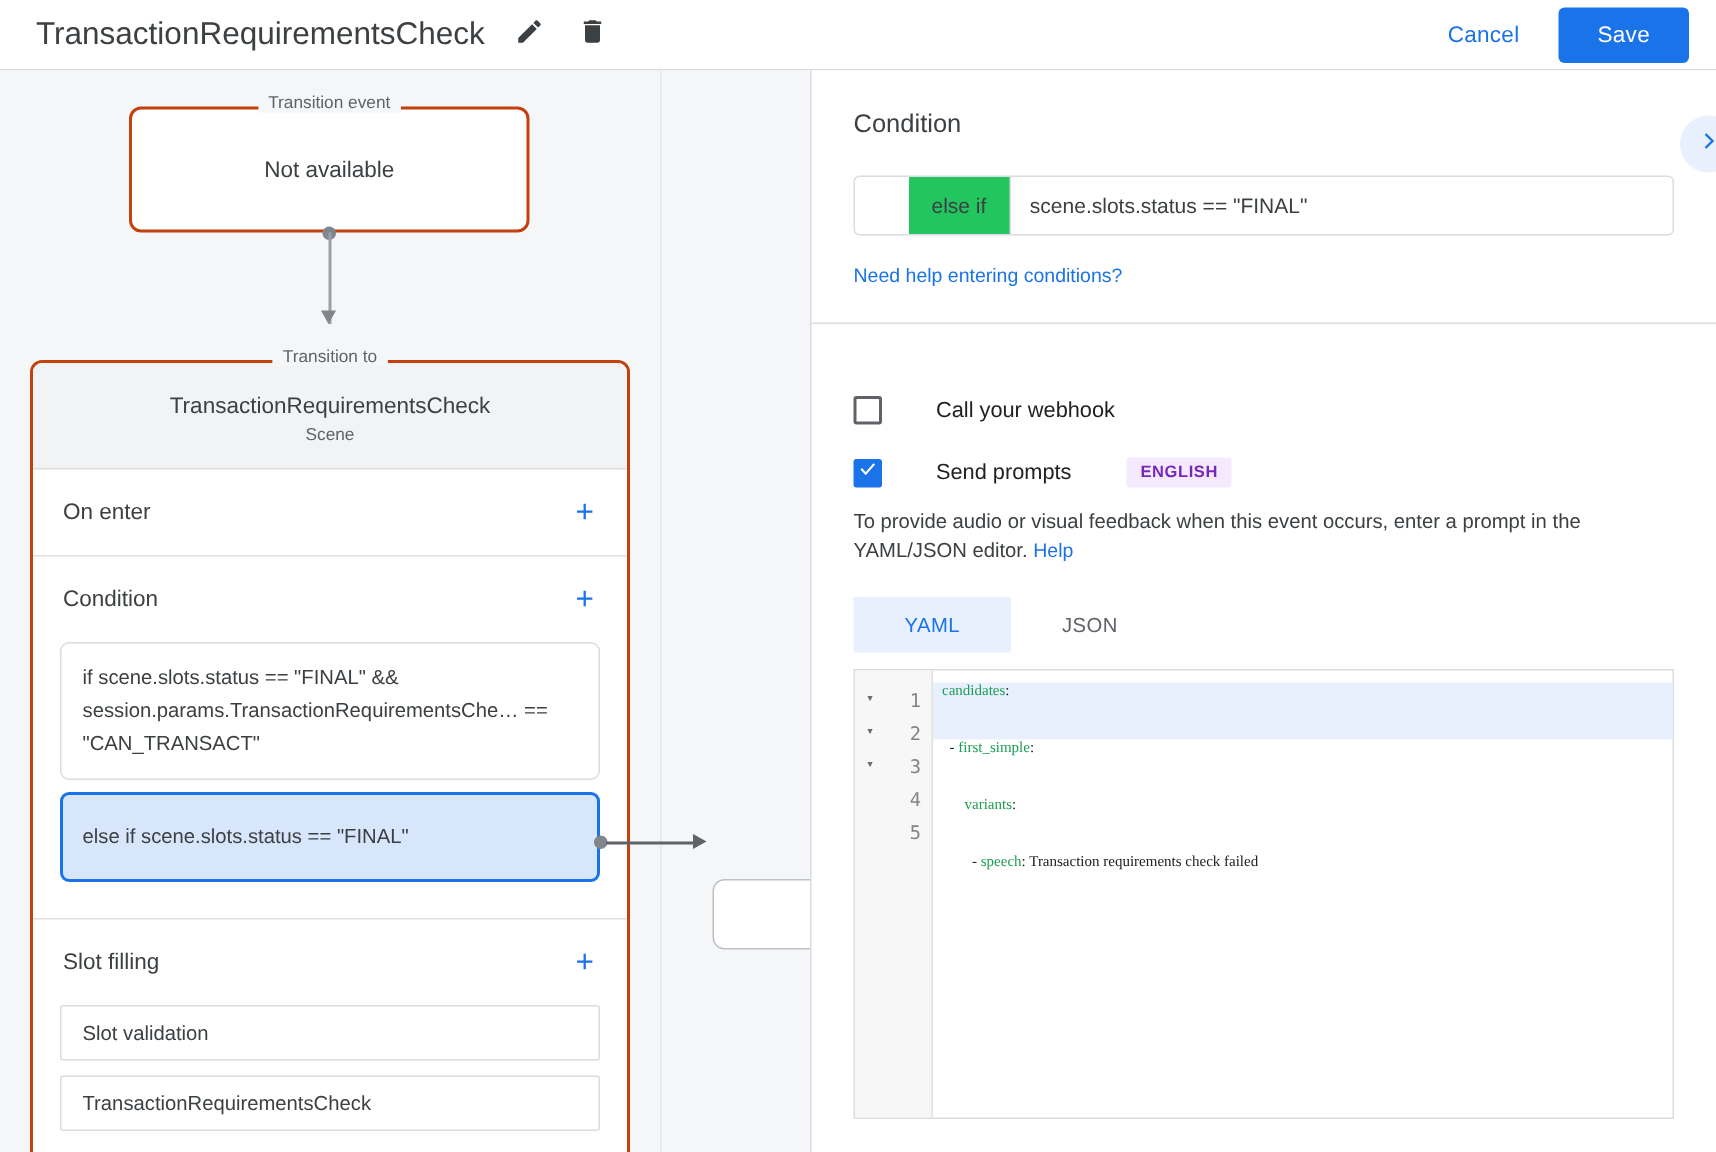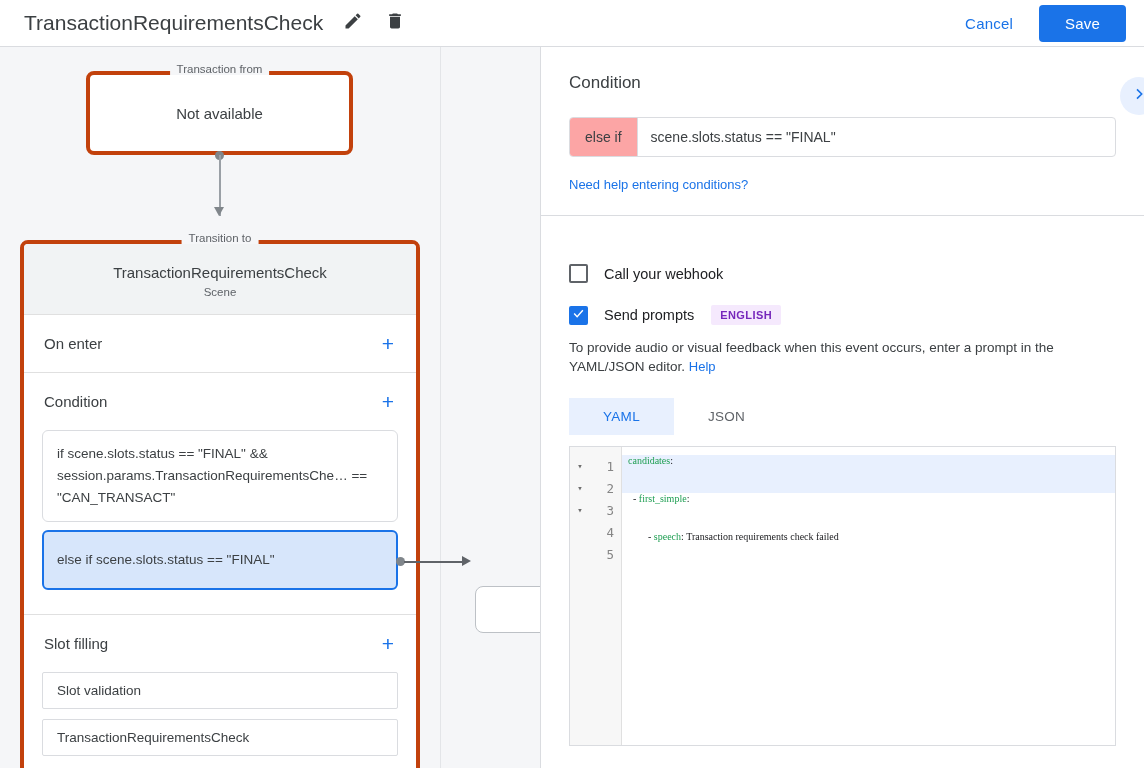--- a/index.html
+++ b/index.html
@@ -59,21 +59,21 @@
   }
 
   
   .node-wrap { position: absolute; }
   .node-legend {
     position: absolute; top: -8px; left: 50%; transform: translateX(-50%);
     background: #f5f6f8; padding: 0 7px;
     font-size: 11.5px; color: #5f6368; white-space: nowrap;
   }
   .node-box {
-    border: 4px solid #c2410c; border-radius: 8px;
+    border: 2px solid #c2410c; border-radius: 8px;
     background: #ffffff;
   }
 
   
   #node-from { left: 86px; top: 24px; width: 267px; height: 84px; }
   #node-from .node-box { width: 100%; height: 100%; display:flex; align-items:center; justify-content:center; }
   .node-from-text { font-size: 15px; color: #3c4043; }
 
   
   .conn-dot {
@@ -164,34 +164,34 @@
     cursor: pointer;
   }
   .collapse-btn svg { fill: none; stroke: #1a73e8; stroke-width: 2.4; }
 
   .cond-input-row {
     display: flex; margin-top: 24px;
     border: 1px solid #dadce0; border-radius: 4px; overflow: hidden;
     height: 40px; background: #fff;
   }
   .cond-prefix {
-    background: #fca5a5; border-right: 1px solid #dadce0;
+    background: #22c55e; border-right: 1px solid #dadce0;
     display: flex; align-items: center; padding: 0 15px;
-    font-size: 14px; color: #3c4043; white-space: nowrap;
+    font-size: 14px; color: #3c4043; white-space: nowrap; margin-left: 36px;
   }
   .cond-value {
     flex: 1; display: flex; align-items: center; padding: 0 13px;
     font-size: 14px; color: #3c4043;
   }
   .link {
     color: #1a73e8; font-size: 13px; text-decoration: none; cursor: pointer;
   }
   .help-link-row { margin-top: 18px; }
 
-  .check-row { display: flex; align-items: center; margin-top: 22px; }
+  .check-row { display: flex; align-items: center; margin-top: 22px; gap: 20px; }
   .checkbox {
     width: 19px; height: 19px; border: 2px solid #5f6368; border-radius: 2px;
     background: #fff; cursor: pointer; flex: 0 0 auto;
   }
   .checkbox.checked {
     background: #1a73e8; border-color: #1a73e8;
     display: flex; align-items: center; justify-content: center;
   }
   .checkbox.checked svg { stroke: #fff; stroke-width: 2.6; fill: none; }
   .check-label {
@@ -274,21 +274,21 @@
     <button class="btn-save">Save</button>
   </div>
 
   <div class="canvas">
     <div class="vline"></div>
 
     <div class="node-wrap" id="node-from">
       <div class="node-box">
         <div class="node-from-text">Not available</div>
       </div>
-      <div class="node-legend">Transaction from</div>
+      <div class="node-legend">Transition event</div>
     </div>
 
     <div class="conn-dot" style="left:215px; top:104px;"></div>
     <div class="conn-line-v" style="left:219px; top:108px; height:61px;"></div>
     <div class="arrow-down" style="left:214px; top:160px;"></div>
 
     <div class="node-wrap" id="node-to">
       <div class="node-box">
 
         <div class="to-head">
@@ -408,20 +408,21 @@
               <span class="lnum">4</span>
             </div>
             <div class="gutter-row">
               <span class="fold"></span>
               <span class="lnum">5</span>
             </div>
           </div>
         <div class="code" id="editor-code">
             <div class="code-row hl"><span class="tok-punct"></span><span class="tok-key">candidates</span><span class="tok-punct">:</span></div>
             <div class="code-row"><span class="tok-punct">  - </span><span class="tok-key">first_simple</span><span class="tok-punct">:</span></div>
+            <div class="code-row"><span class="tok-punct">      </span><span class="tok-key">variants</span><span class="tok-punct">:</span></div>
             <div class="code-row"><span class="tok-punct">        - </span><span class="tok-key">speech</span><span class="tok-punct">: Transaction requirements check failed</span></div>
             <div class="code-row"> </div>
           </div>
       </div>
     </div>
 
   </div>
 </div>
 
 </body></html>

